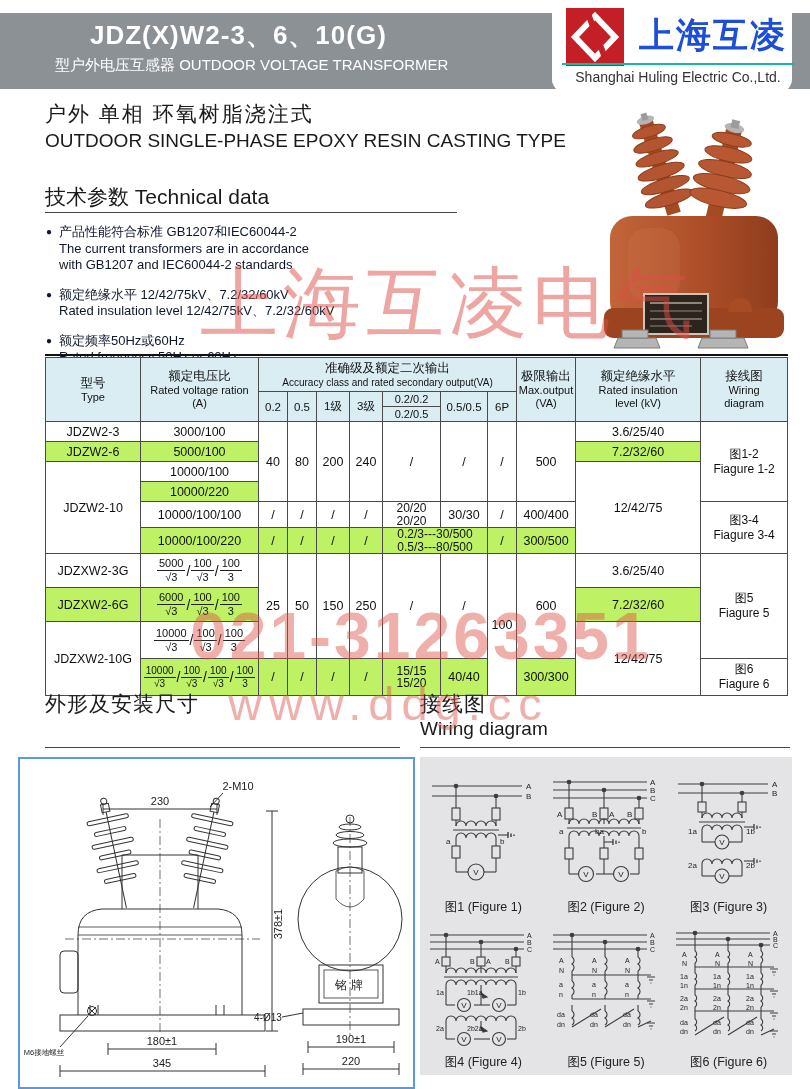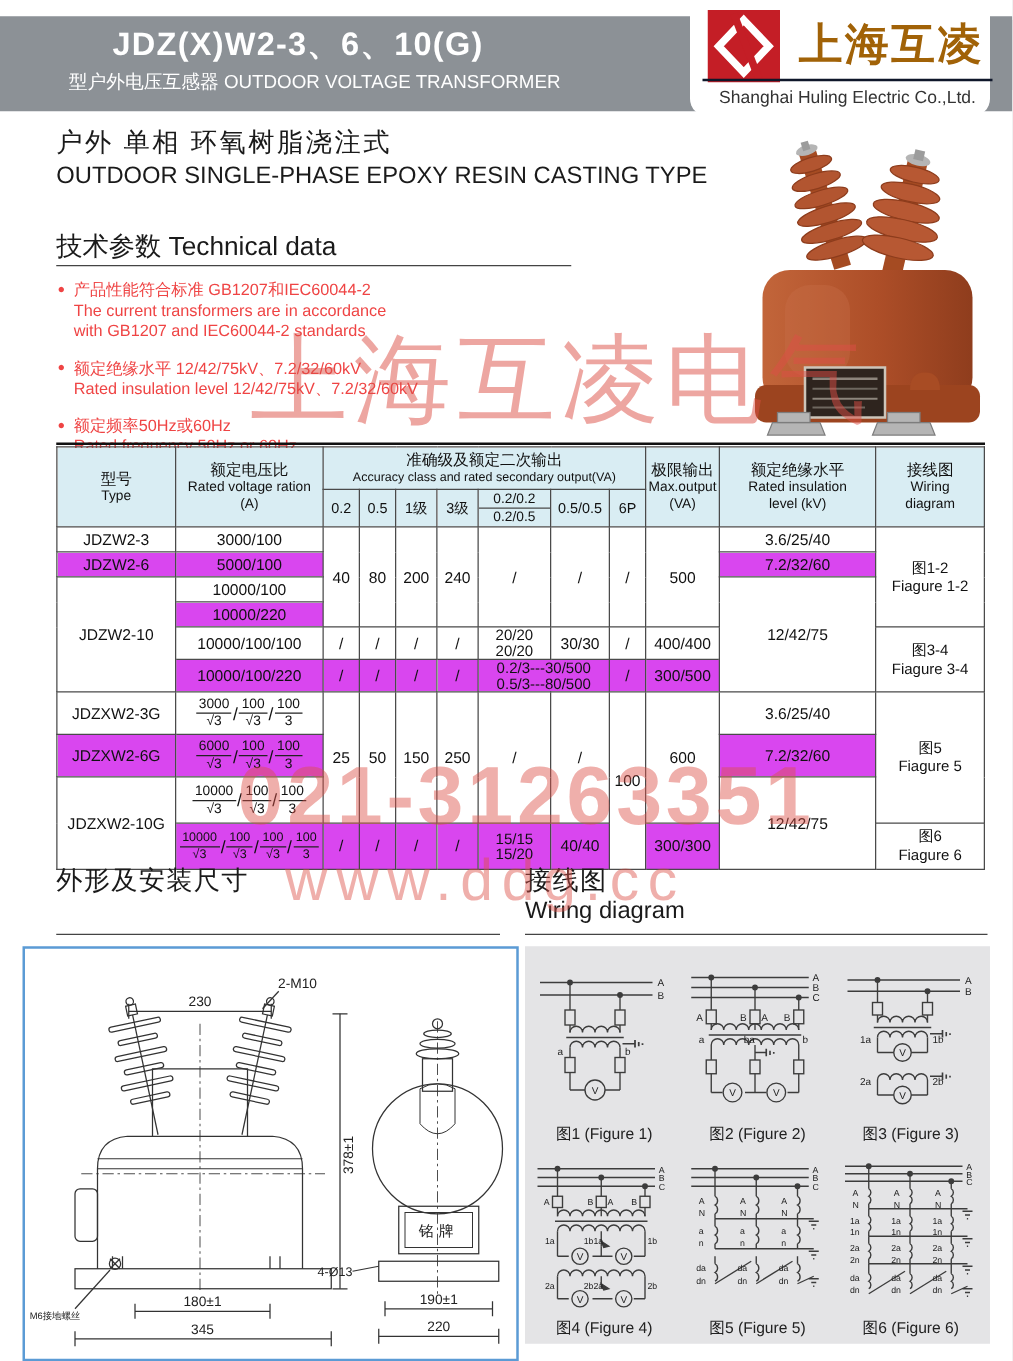--- a/index.html
+++ b/index.html
@@ -5,46 +5,46 @@
   html,body{margin:0;padding:0;background:#e8e8e8;}
   .page{position:relative;width:810px;height:1089px;background:#fff;overflow:hidden;
         font-family:"Liberation Sans",sans-serif;color:#111;margin:0 auto;}
   
   .topbar{position:absolute;left:0;top:13px;width:810px;height:76px;background:#8c9196;}
   .title{position:absolute;left:55px;top:18px;font-size:26px;font-weight:bold;color:#fff;letter-spacing:1px;margin-left:35px;}
   .subtitle{position:absolute;left:55px;top:56px;font-size:15px;color:#fff;}
   .logo-panel{position:absolute;left:552px;top:0;width:240px;height:93px;background:#fff;border-radius:0 0 14px 14px;}
   .logo-tab{position:absolute;left:788px;top:16px;width:22px;height:56px;background:#8c9196;border-radius:5px 0 0 5px;}
   .logo-ico{position:absolute;left:566px;top:8px;}
-  .brand-cn{position:absolute;left:632px;top:12px;width:162px;text-align:center;font-size:35px;color:#a16207;font-weight:bold;letter-spacing:2px;}
-  .brand-en{position:absolute;left:562px;top:63px;width:232px;border-top:2px solid #0f172a;padding-top:4px;
+  .brand-cn{position:absolute;left:632px;top:12px;width:162px;text-align:center;font-size:35px;color:#1d4ed8;font-weight:bold;letter-spacing:2px;}
+  .brand-en{position:absolute;left:562px;top:63px;width:232px;border-top:2px solid #14b8a6;padding-top:4px;
             font-size:14px;color:#333;text-align:center;}
   
   .intro-cn{position:absolute;left:45px;top:100px;font-size:21px;color:#1a1a1a;letter-spacing:2px;}
   .intro-en{position:absolute;left:45px;top:130px;font-size:19px;color:#1a1a1a;}
   .tech-head{position:absolute;left:45px;top:183px;font-size:21px;color:#1a1a1a;}
   .tech-rule{position:absolute;left:45px;top:212px;width:412px;height:1px;background:#444;}
-  .bullets{position:absolute;left:48px;top:224px;width:420px;font-size:13px;line-height:16.5px;color:#ef4444;}
+  .bullets{position:absolute;left:48px;top:224px;width:420px;font-size:13px;line-height:16.5px;color:#0f172a;}
   .bullet{margin-bottom:13px;}
   .bullet .cn{position:relative;padding-left:11px;}
   .bullet .cn::before{content:"●";position:absolute;left:-2px;top:0;font-size:10px;}
   .bullet .en{padding-left:11px;}
   
   .photo{position:absolute;left:582px;top:100px;}
   
   .wm{position:absolute;color:#dd4f46;z-index:6;white-space:nowrap;pointer-events:none;}
   .wm1{left:200px;top:252px;font-size:78px;letter-spacing:5px;opacity:.5;text-align:center;}
   .wm2{left:190px;top:598px;font-size:66px;font-weight:bold;letter-spacing:3px;opacity:.45;}
   .wm3{left:228px;top:676px;font-size:47px;letter-spacing:7px;opacity:.45;}
   
   .rule-top{position:absolute;left:45px;top:354px;width:743px;height:2px;background:#111;}
   table.spec{position:absolute;left:45px;top:357px;width:743px;border-collapse:collapse;table-layout:fixed;}
   .spec th,.spec td{border:1px solid #4a4a4a;text-align:center;vertical-align:middle;padding:0;overflow:hidden;font-weight:normal;}
   .spec thead th{background:#d9edf3;}
-  .spec .alt{background:#d946ef;}
+  .spec .alt{background:#bef264;}
   .spec{font-size:12.5px;color:#111;}
   .hcn{display:block;font-size:12.5px;line-height:15px;}
   .hen{display:block;font-size:11px;line-height:13px;}
   .hen2{display:block;font-size:11px;line-height:13px;}
   .acc .hen{font-size:10px;}
   .h2 th{font-size:11.5px;}
   .stk span{display:block;font-size:11px;line-height:14px;}
   .stk .s1{border-bottom:1px solid #4a4a4a;}
   .two span{display:block;font-size:12px;line-height:12.5px;}
   .fr{white-space:nowrap;}
@@ -285,21 +285,21 @@
         <td class="alt two" colspan="2">
             <span>0.2/3---30/500</span>
             <span>0.5/3---80/500</span>
           </td>
         <td class="alt">/</td>
           <td class="alt">300/500</td>
       </tr>
       <tr class="tr-f">
         <td>JDZXW2-3G</td>
         <td class="fr">
-          <span class="frac"><i>3000</i><b>√3</b></span><span class="fs">/</span><span class="frac"><i>100</i><b>√3</b></span><span class="fs">/</span><span class="frac"><i>100</i><b>3</b></span>
+          <span class="frac"><i>5000</i><b>√3</b></span><span class="fs">/</span><span class="frac"><i>100</i><b>√3</b></span><span class="fs">/</span><span class="frac"><i>100</i><b>3</b></span>
         </td>
         <td rowspan="3">25</td>
           <td rowspan="3">50</td>
         <td rowspan="3">150</td>
           <td rowspan="3">250</td>
         <td rowspan="3">/</td>
           <td rowspan="3">/</td>
         <td rowspan="4">100</td>
         <td rowspan="3">600</td>
         <td>3.6/25/40</td>

